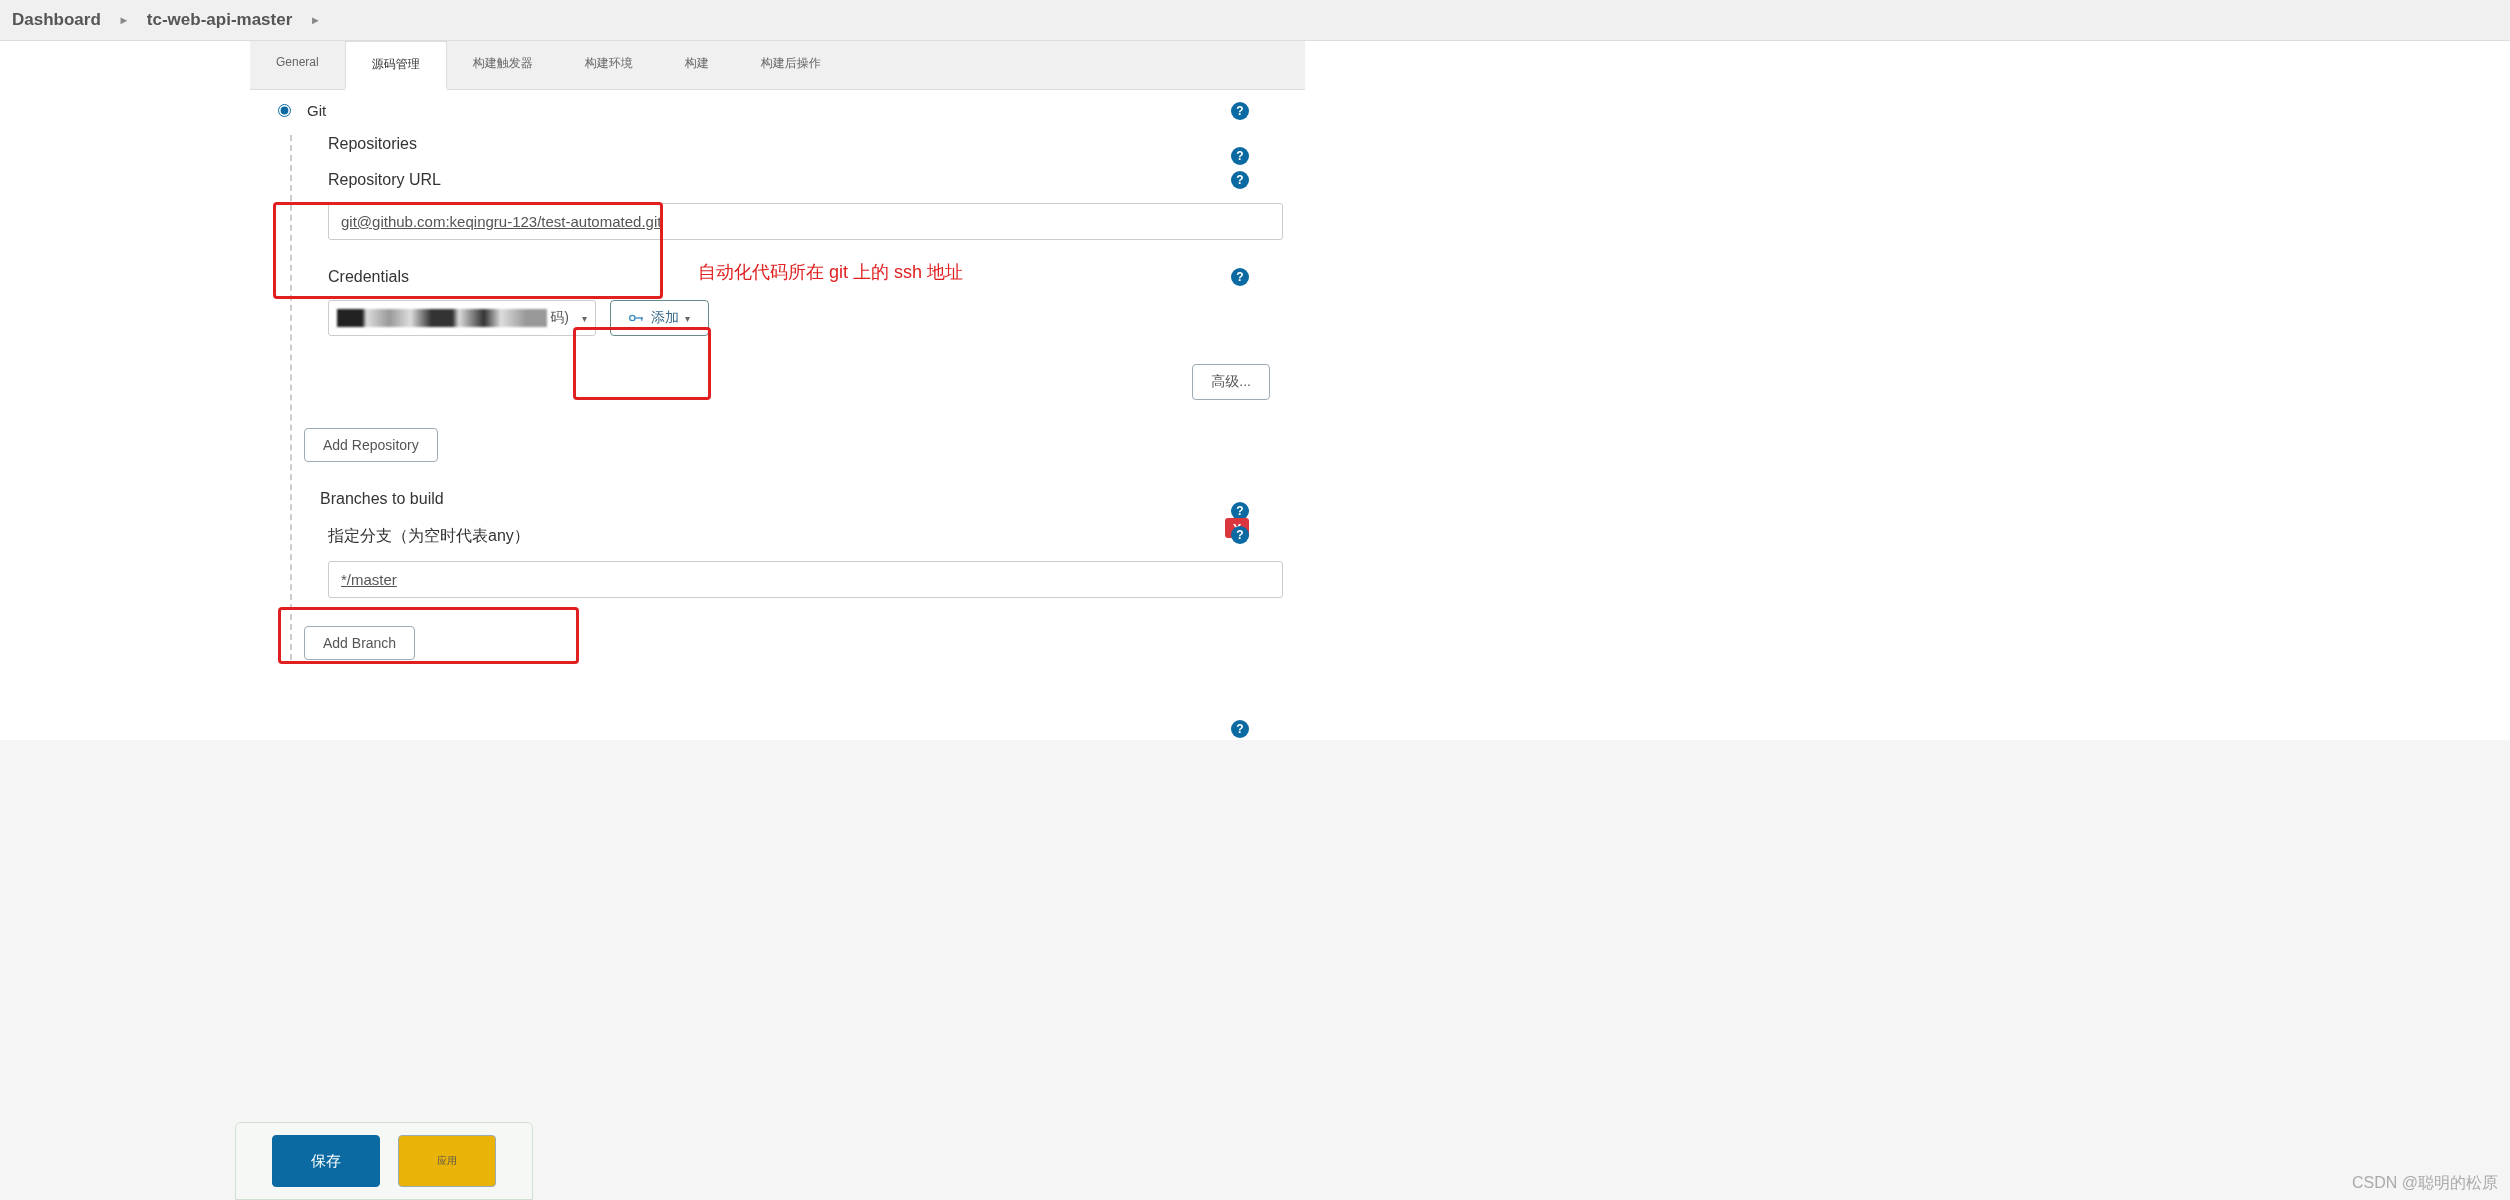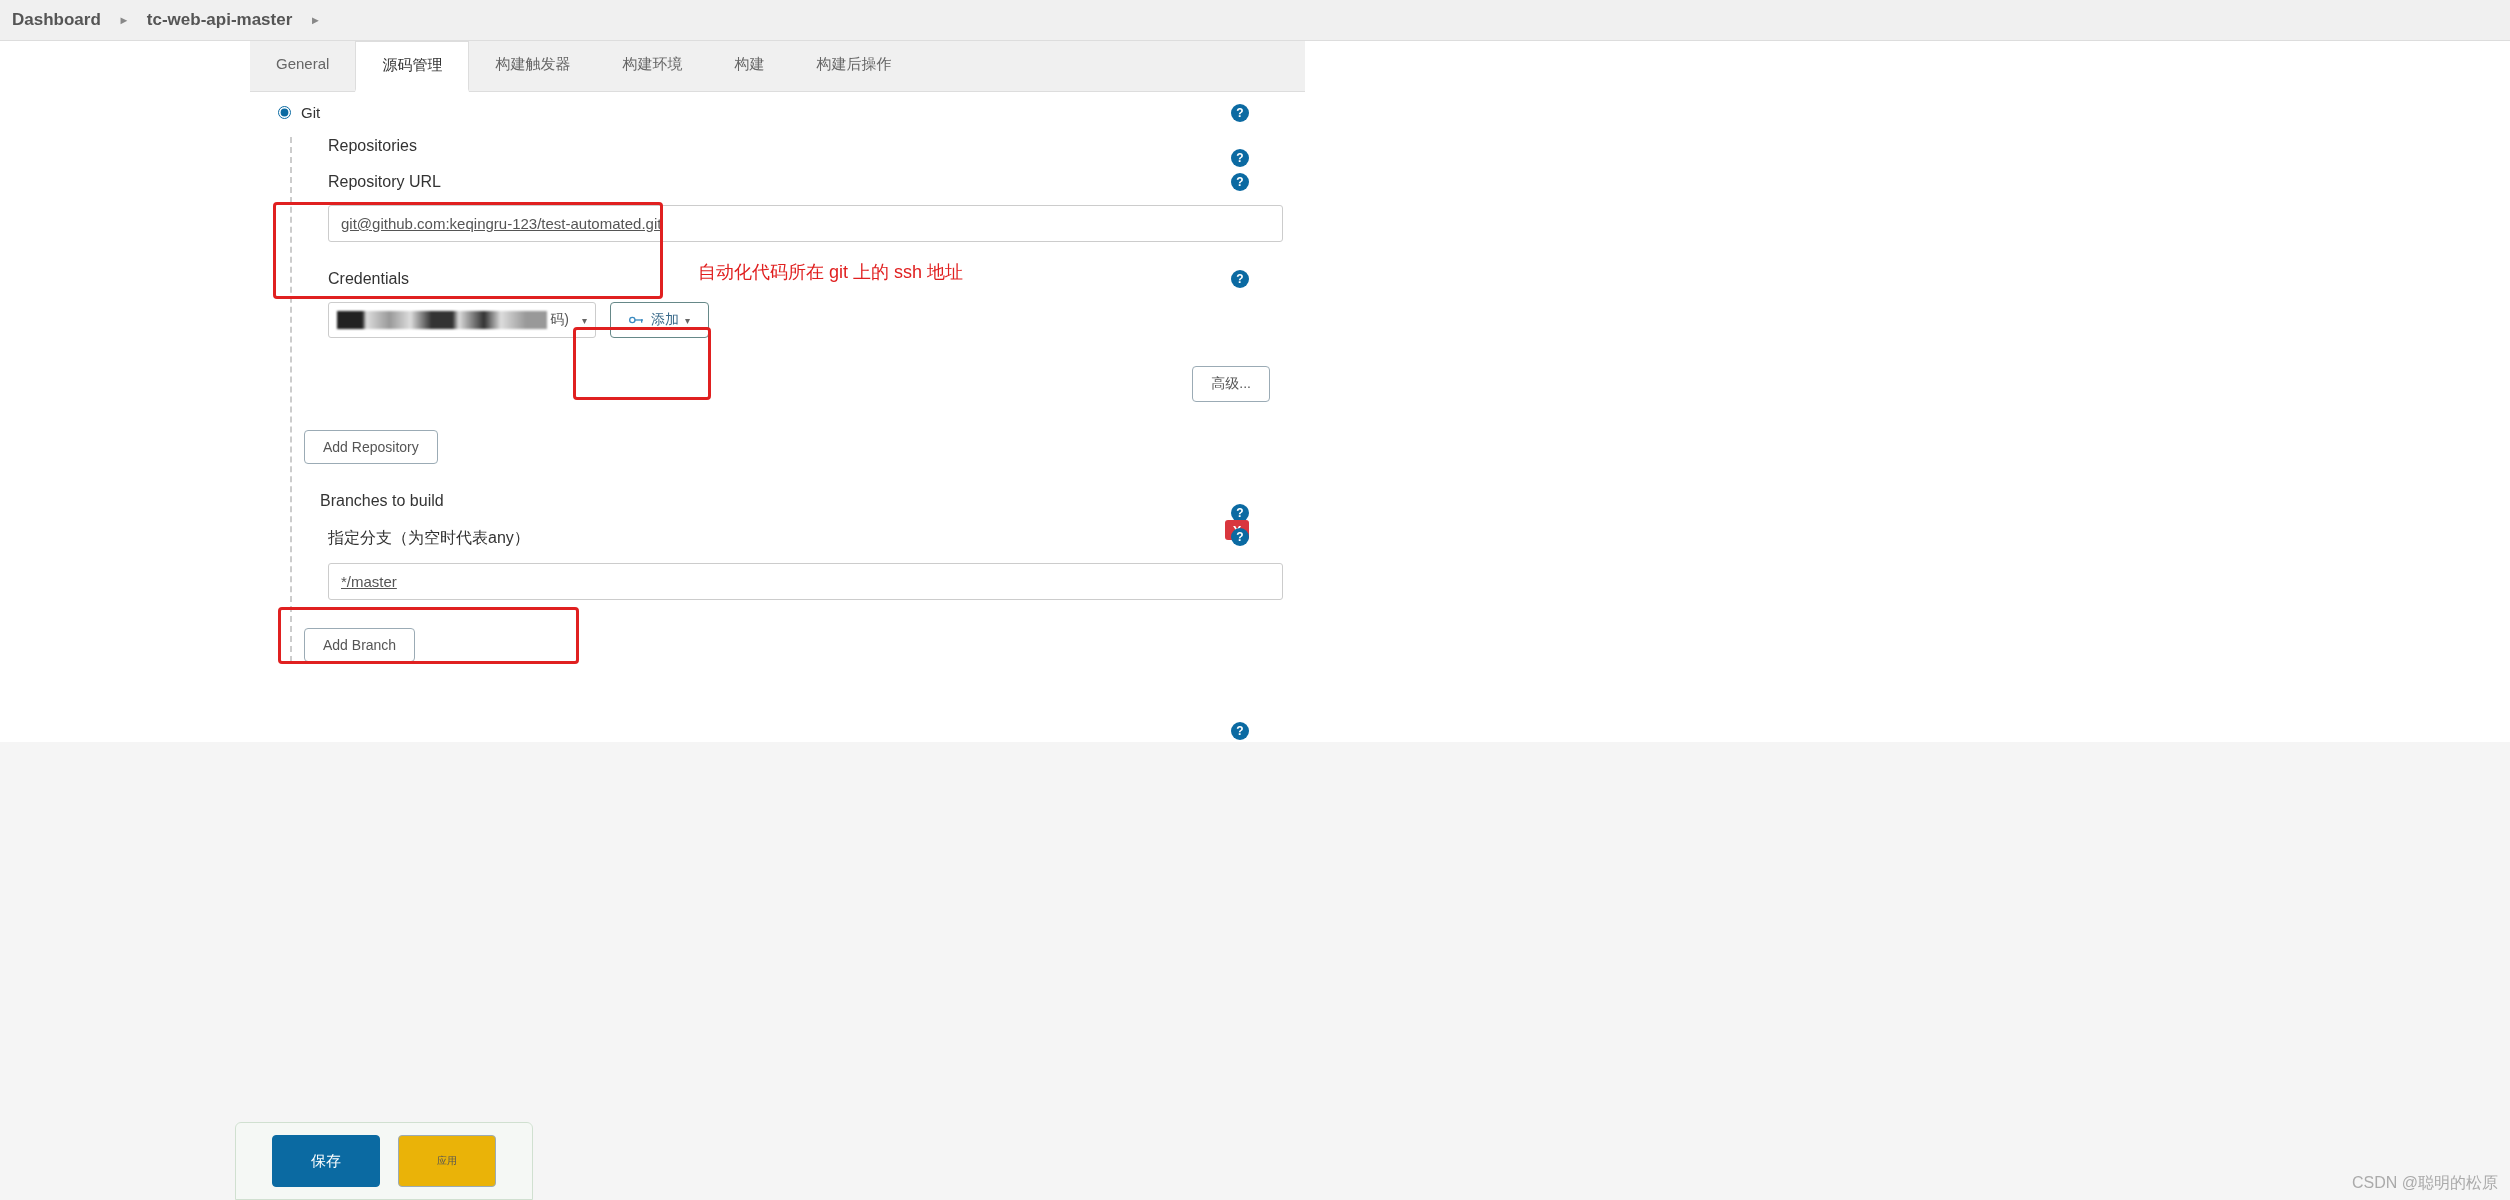--- a/index.html
+++ b/index.html
@@ -37,21 +37,21 @@
       display: flex;
       background: #f0f0f0;
       border-bottom: 1px solid #ddd;
       margin-left: 250px;
       width: 1055px;
     }
     .tab {
       padding: 14px 26px;
       color: #666;
       cursor: pointer;
-      font-size: 15px;
+      font-size: 12px;
       border-bottom: 3px solid transparent;
     }
     .tab.active {
       background: #fff;
       border-top: 1px solid #ddd;
       border-left: 1px solid #ddd;
       border-right: 1px solid #ddd;
       border-bottom: 3px solid #fff;
       margin-bottom: -1px;
       color: #333;
@@ -60,21 +60,21 @@
     .content {
       margin-left: 250px;
       width: 1055px;
       background: #fff;
       padding: 12px 28px 20px 28px;
       position: relative;
     }
     .radio-row {
       display: flex;
       align-items: center;
-      gap: 10px;
+      gap: 16px;
       margin-bottom: 16px;
     }
     .radio-row input[type="radio"] {
       accent-color: #0b6aa2;
     }
     .section-label {
       font-size: 16px;
       color: #333;
       margin: 10px 0 18px 24px;
     }

